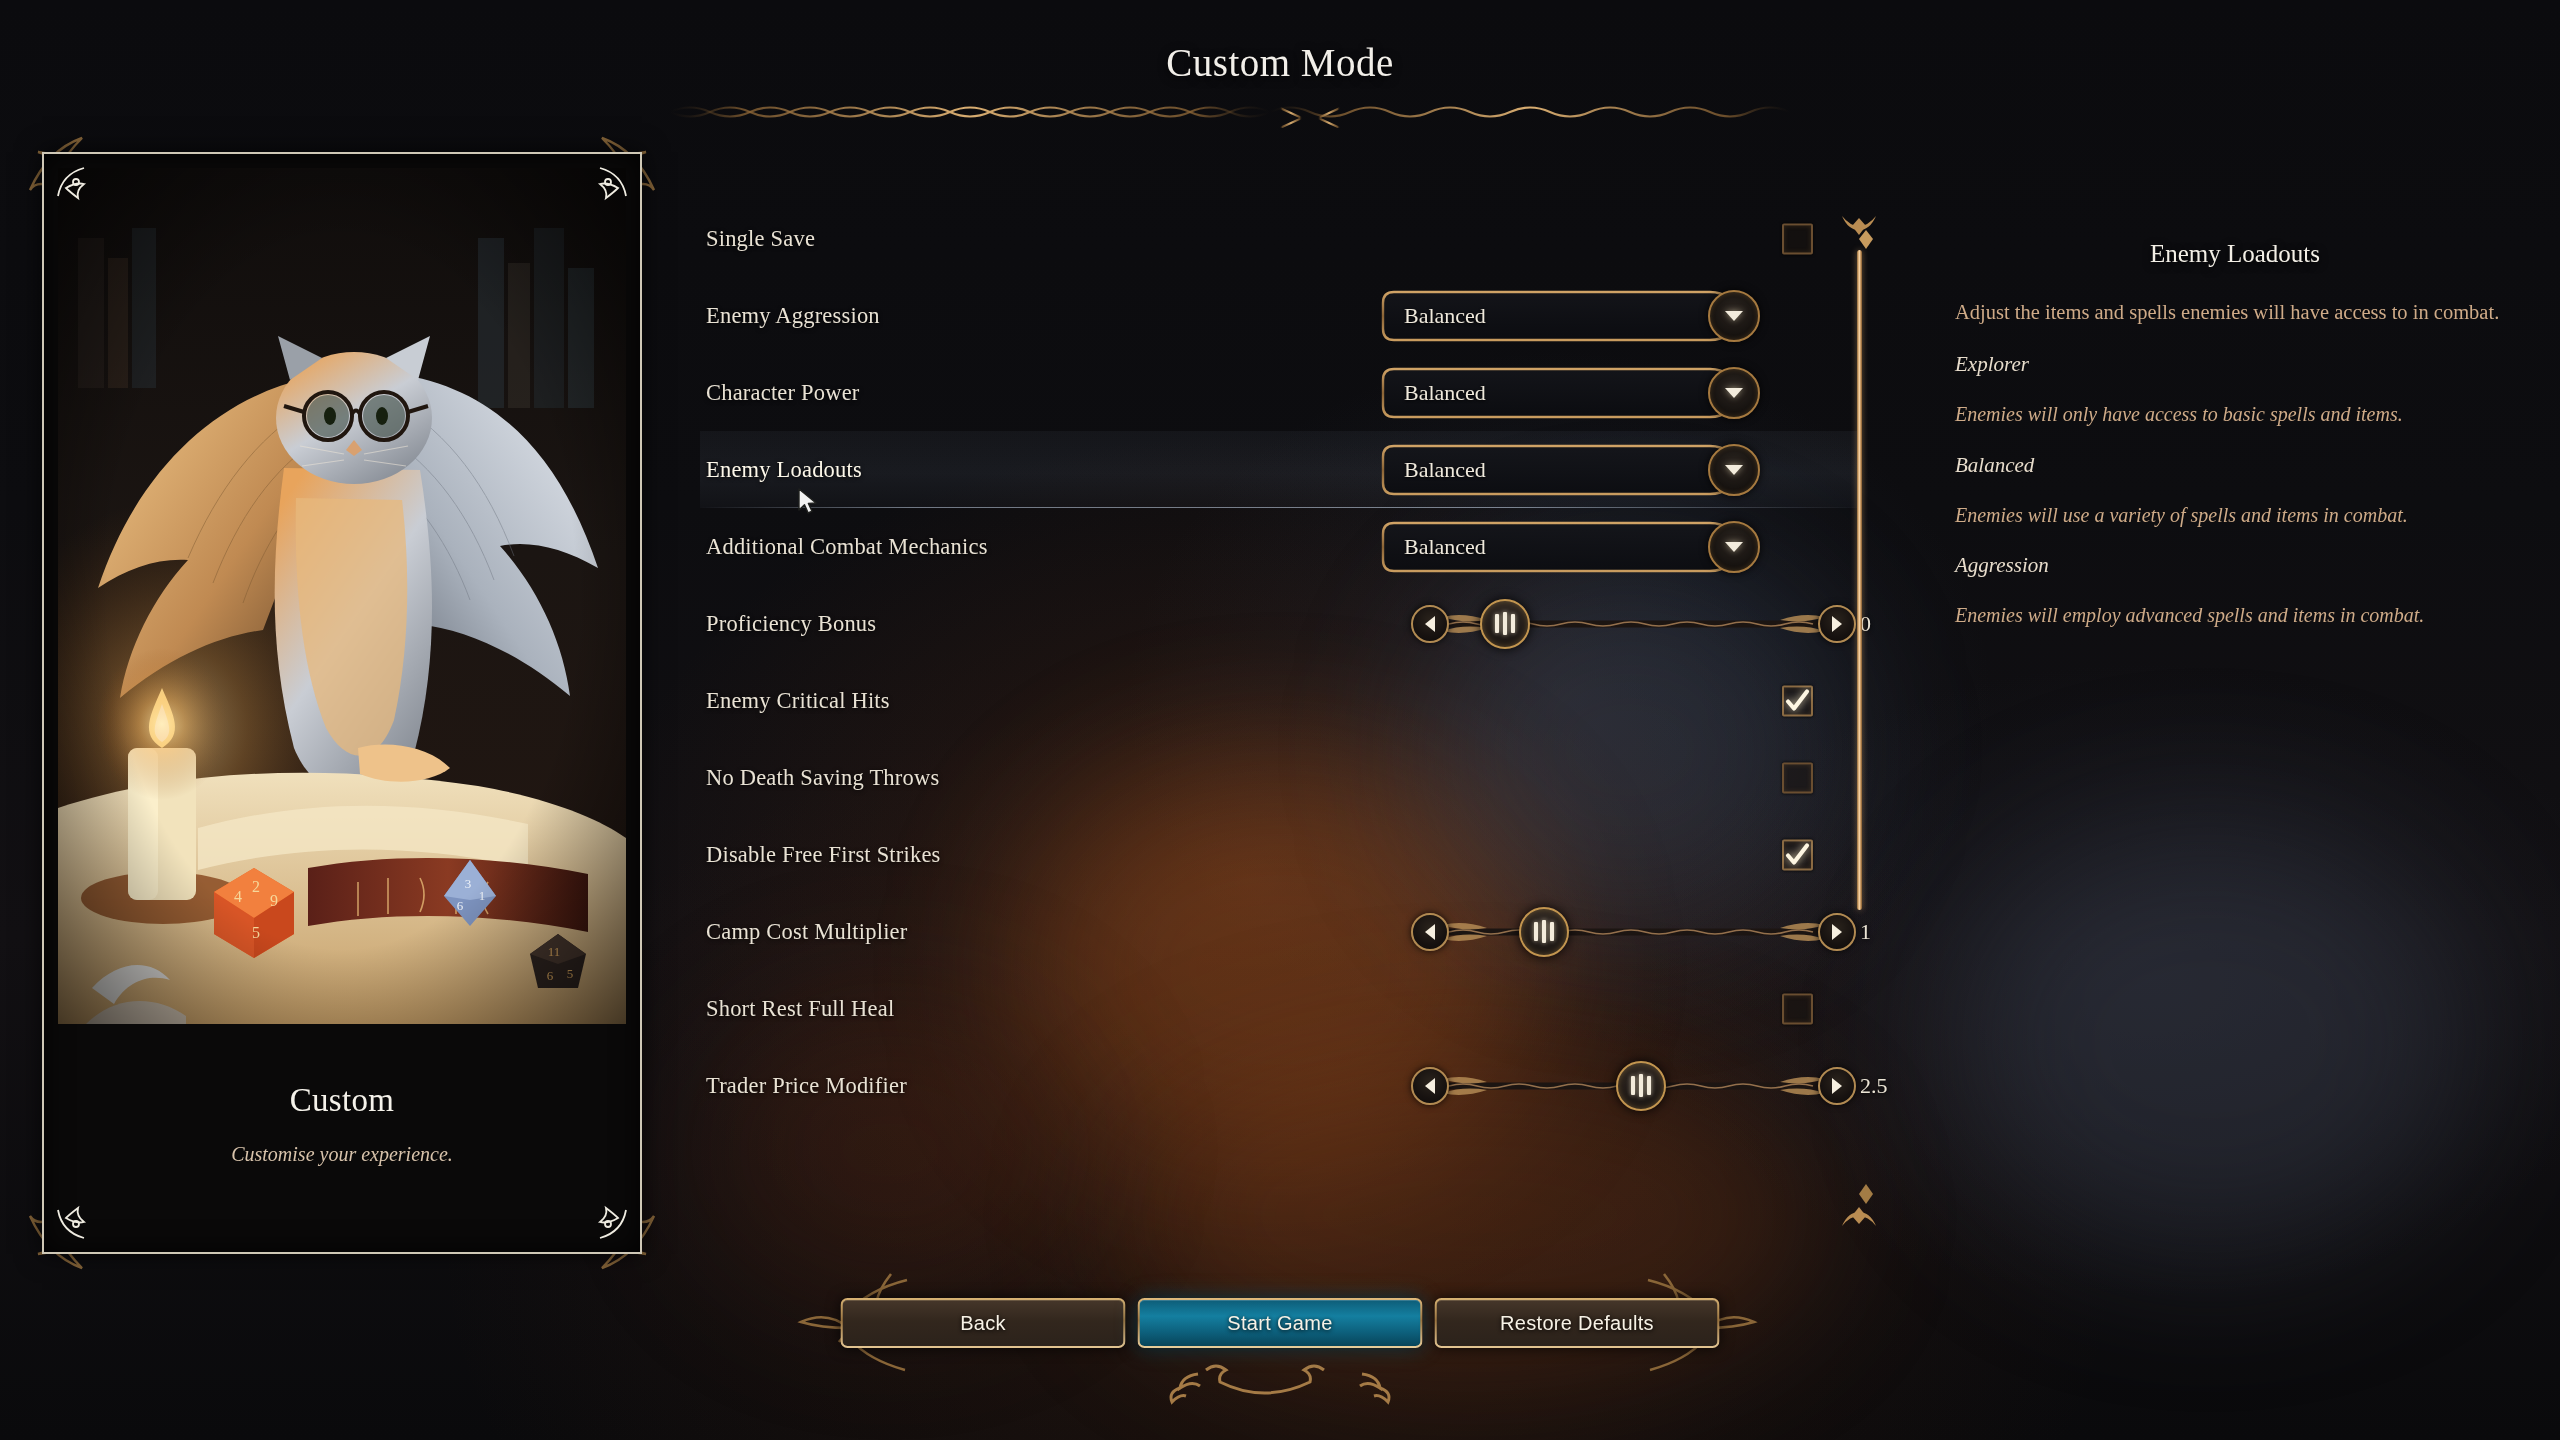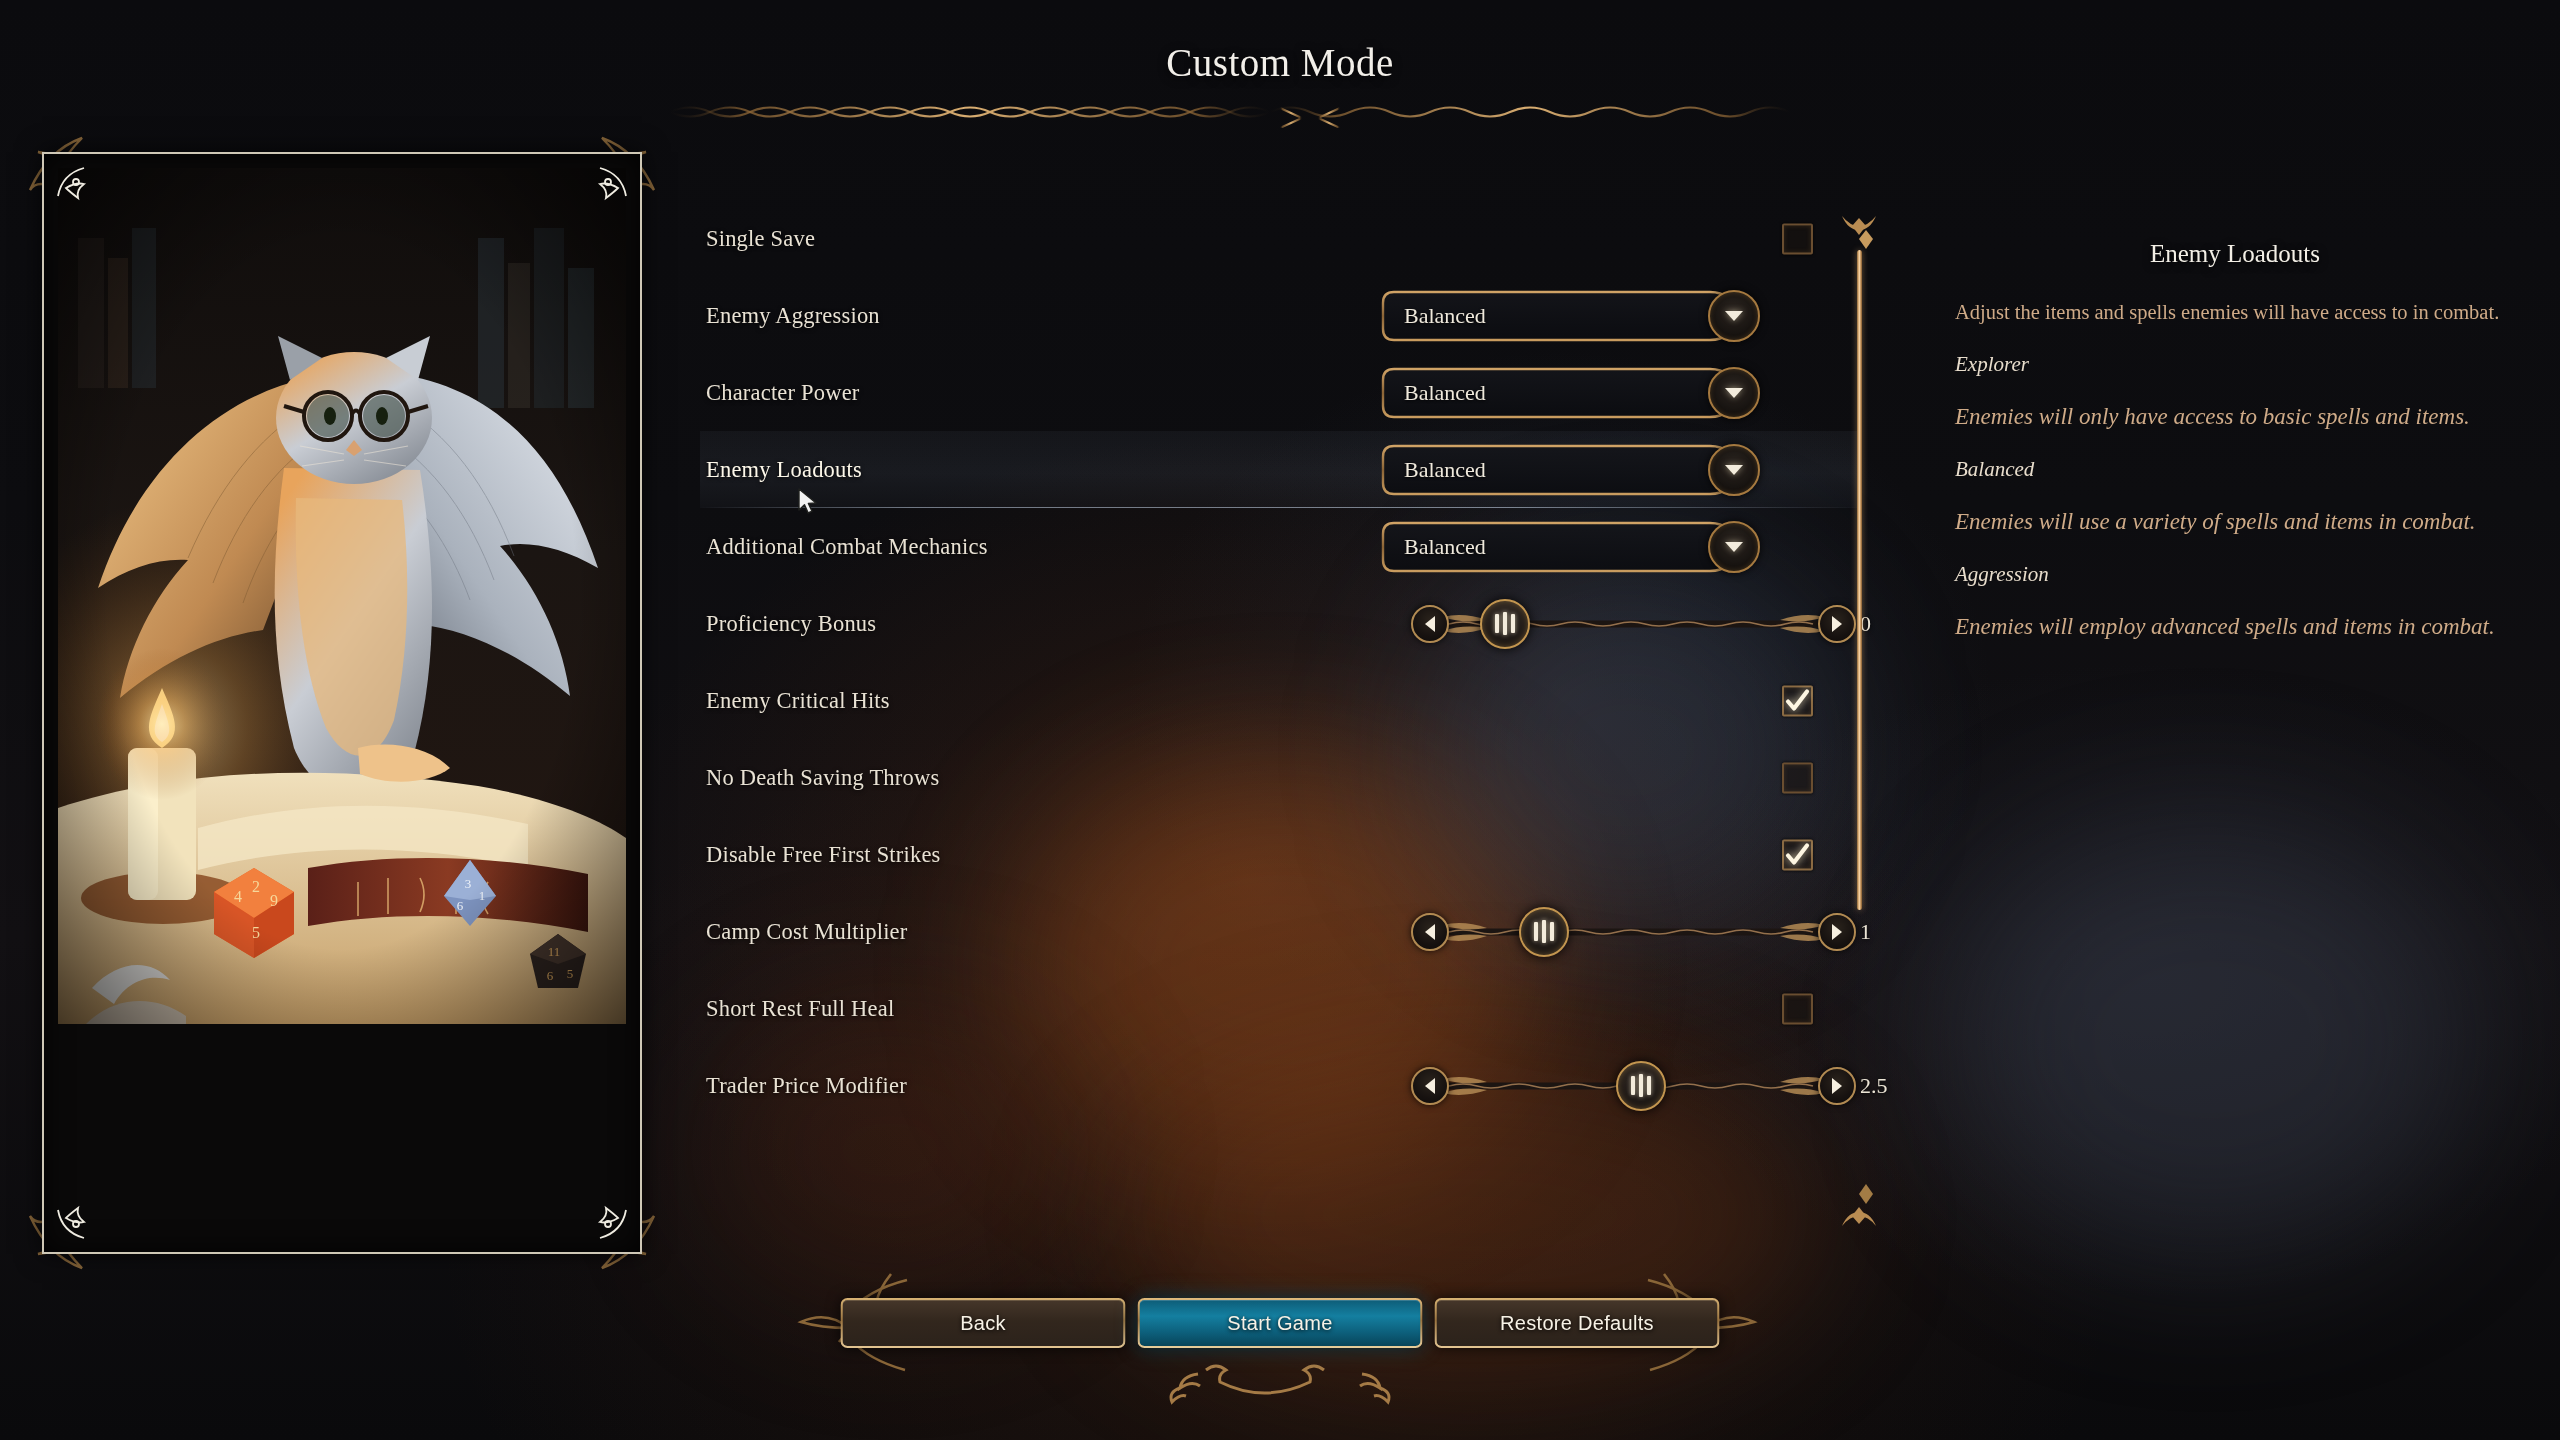--- a/index.html
+++ b/index.html
@@ -131,21 +131,21 @@
   .sb-cap { position:absolute; left:-10px; width:46px; height:34px; }
   .sb-cap.top { top:-8px; } .sb-cap.bot { bottom:-14px; }
 
   
   .info { position:absolute; left: 1955px; top: 240px; width: 560px; }
   .info-title { text-align:center; color:#f3efe6; font-size:25px; margin-bottom: 30px;
                 text-shadow:0 2px 8px rgba(0,0,0,.9); }
   .info-desc { color:#cfab88; font-size:20.5px; line-height:1.38; margin-bottom:26px; }
   .info-opt { margin-bottom: 24px; font-style: italic; }
   .info-opt-name { color:#e8ddcc; font-size:21px; margin-bottom:4px; }
-  .info-opt-desc { color:#cfab88; font-size:23px; line-height:1.38;margin-top:24px; }
+  .info-opt-desc { color:#cfab88; font-size:20px; line-height:1.38;margin-top:24px; }
 
   
   .footer { position:absolute; left:0; bottom:0; width:2560px; height:230px; }
   .btn-row { position:absolute; left:50%; transform:translateX(-50%); top: 88px;
              display:flex; align-items:center; gap: 12px; }
   .btn {
     position:relative; height: 50px; min-width: 285px; padding: 0 26px;
     display:flex; align-items:center; justify-content:center;
     color:#f7f2e6; font-size:20px; letter-spacing:.3px;
     border:2px solid transparent; border-radius: 7px;
@@ -401,20 +401,24 @@
       </g>
     </svg>
     <svg class="corner-orn" style="right:14px;bottom:14px;transform:scale(-1,-1);" viewBox="0 0 64 64">
       <g fill="none" stroke="#efece1" stroke-width="1.8">
         <path d="M2,30 q4,-22 26,-28"></path>
           <path d="M10,22 q10,-6 18,-4 q-8,6 -6,14 q-8,-6 -12,-10z"></path>
         <circle cx="20" cy="16" r="3"></circle>
       </g>
     </svg>
 
+    <div class="card-text">
+      <div class="card-title">Custom</div>
+      <div class="card-sub">Customise your experience.</div>
+    </div>
   </div>
 
   <div class="settings" id="settings-list">
       <div class="row">
         <div class="row-bg"></div>
         <div class="row-label">Single Save</div>
         <div class="ctl">
           <div class="chk">
             <div class="box"></div>
           </div>

